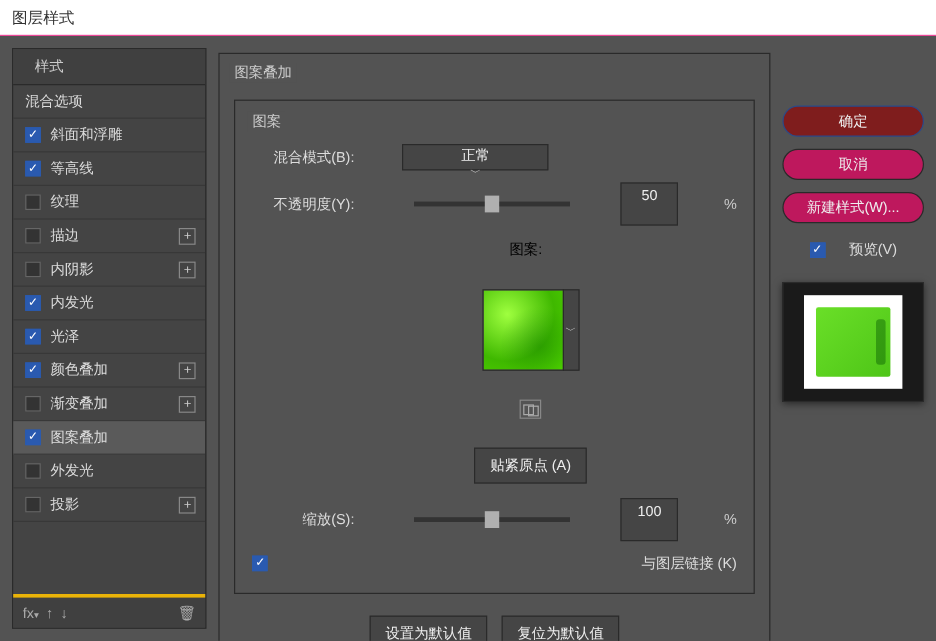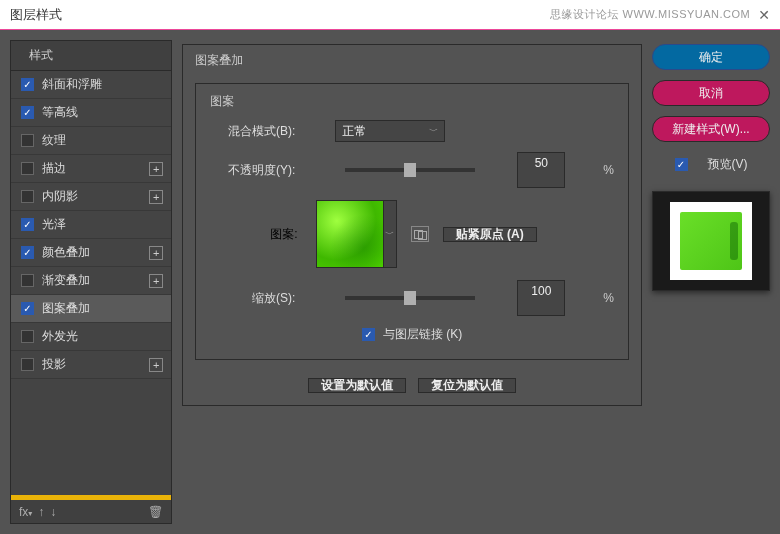--- a/index.html
+++ b/index.html
@@ -13,69 +13,68 @@
 .left-panel { width: 230px; background: #444444; border: 1px solid #2a2a2a; display: flex; flex-direction: column; }
 .lp-header { padding: 6px 18px; color: #ccc; background: #404040; border-bottom: 1px solid #2a2a2a; }
 .lp-list { flex: 1; overflow: auto; }
 .lp-row { display: flex; align-items: center; padding: 5px 10px; color: #ddd; border-bottom: 1px solid #383838; cursor: pointer; position: relative; }
 .lp-row.selected { background: #5a5a5a; }
 .lp-row.sub { }
 .cb { width: 13px; height: 13px; background: #333; border: 1px solid #666; margin-right: 8px; display: inline-flex; align-items: center; justify-content: center; }
 .cb.checked { background: #2a5ab0; border-color: #2a5ab0; }
 .cb.checked::after { content: "✓"; color: #fff; font-size: 10px; line-height: 1; }
 .plus { position: absolute; right: 8px; width: 14px; height: 14px; border: 1px solid #888; color: #ccc; text-align: center; line-height: 12px; font-size: 11px; }
-.lp-footer { height: 28px; background: #404040; border-top: 5px solid #eab308; display: flex; align-items: center; padding: 0 8px; gap: 6px; color: #aaa; }
+.lp-footer { height: 28px; background: #404040; border-top: 3px solid #eab308; display: flex; align-items: center; padding: 0 8px; gap: 6px; color: #aaa; }
 .lp-footer .spacer { flex: 1; }
 .mid-panel { flex: 1; position: relative; }
 .fieldset { border: 1px solid #2a2a2a; padding: 8px 12px 12px; margin-top: 4px; }
 .legend { color: #ccc; background: #535353; padding: 0 4px; margin-left: -4px; margin-top: -16px; display: inline-block; }
 .inner-fieldset { border: 1px solid #2a2a2a; padding: 10px 14px 16px; margin-top: 14px; }
 .form-row { display: flex; align-items: center; color: #ddd; margin: 10px 0; gap: 32px; }
 .form-label { width: 85px; text-align: right; margin-right: 8px; }
-.select { background: #454545; color: #eee; border: 1px solid #2a2a2a; height: 22px; width: 110px; padding: 0 6px; display: flex; align-items: center; justify-content: space-between; }
+.select { background: #454545; color: #eee; border: 1px solid #2a2a2a; height: 22px; width: 122px; padding: 0 6px; display: flex; align-items: center; justify-content: space-between; flex-direction: column; }
 .select .caret { font-size: 9px; color: #ccc; }
 .slider { flex: 0 0 130px; height: 4px; background: #333; position: relative; margin: 0 10px; }
 .slider-thumb { position: absolute; top: -5px; width: 12px; height: 14px; background: #b0b0b0; transform: translateX(-50%); }
 .num-input { background: #454545; color: #eee; border: 1px solid #2a2a2a; width: 48px; height: 36px; text-align: center; line-height: 20px; }
 .unit { margin-left: 6px; color: #ccc; }
-.pattern-row { display: flex; align-items: center; margin: 12px 0 12px 60px; gap: 10px; }
+.pattern-row { display: flex; align-items: center; margin: 12px 0 12px 60px; gap: 24px; flex-direction: column; }
 .pattern-swatch { width: 68px; height: 68px; border: 1px solid #2a2a2a; background: radial-gradient(circle at 30% 30%, #9fff3f, #3fb800 60%, #4fd400); position: relative; }
 .pattern-swatch::after { content: ""; position: absolute; inset: 0; background: radial-gradient(circle at 70% 70%, rgba(0,100,0,0.3), transparent 50%); }
 .swatch-caret { width: 14px; height: 68px; background: #454545; border: 1px solid #2a2a2a; display: flex; align-items: center; justify-content: center; color: #ccc; font-size: 9px; margin-left: -1px; }
 .snap-icon { width: 18px; height: 16px; border: 1px solid #888; position: relative; margin: 0 4px; }
 .snap-icon::before { content: ""; position: absolute; left: 2px; top: 3px; width: 7px; height: 7px; border: 1px solid #aaa; }
 .snap-icon::after { content: ""; position: absolute; right: 1px; bottom: 1px; width: 7px; height: 7px; border: 1px solid #aaa; }
-.btn { background: #454545; color: #eee; border: 1px solid #2a2a2a; height: 15px; padding: 0 12px; display: inline-flex; align-items: center; cursor: pointer; font-weight: bold; }
-.check-line { display: flex; align-items: center; justify-content: center; margin-top: 8px; color: #ddd; }
+.btn { background: #454545; color: #eee; border: 1px solid #2a2a2a; height: 30px; padding: 0 12px; display: inline-flex; align-items: center; cursor: pointer; }
+.check-line { display: flex; align-items: center; justify-content: space-between; margin-top: 8px; color: #ddd; }
 .btn-row { display: flex; gap: 12px; justify-content: center; margin-top: 18px; }
 .right-panel { width: 140px; display: flex; flex-direction: column; gap: 10px; align-items: stretch; padding-top: 4px; }
 .pill-btn { height: 26px; border-radius: 13px; border: 1px solid #2a2a2a; background: #be185d; color: #eee; display: flex; align-items: center; justify-content: center; cursor: pointer; }
-.pill-btn.primary { background: #0369a1; border-color: #2a4a8a; }
+.pill-btn.primary { background: #7f1d1d; border-color: #2a4a8a; margin-top: 44px; }
 .preview-row { display: flex; align-items: center; justify-content: center; color: #ddd; gap: 12px; margin-top: 4px; }
 .preview-box { margin-top: 8px; width: 118px; height: 100px; background: #1a1a1a; border: 1px solid #2a2a2a; align-self: center; display: flex; align-items: center; justify-content: center; box-shadow: 0 2px 6px rgba(0,0,0,0.5); }
 .preview-inner { width: 82px; height: 78px; background: #fff; display: flex; align-items: center; justify-content: center; }
 .preview-green { width: 62px; height: 58px; background: linear-gradient(135deg, #6adf28, #4ec517); position: relative; border-radius: 2px; }
 .preview-green::after { content: ""; position: absolute; right: 4px; top: 10px; width: 8px; height: 38px; background: rgba(0,80,0,0.4); border-radius: 3px; }
 .icon-sm { font-size: 12px; color: #aaa; cursor: pointer; }
 </style>
 </head>
 <body>
 
 <div class="titlebar">
   <div class="titlebar-left">图层样式</div>
-  <div class="titlebar-right">
-    <span class="watermark">思缘设计论坛  WWW.MISSYUAN.COM</span>
-    <span class="close-x">✕</span>
-  </div>
 </div>
 
 <div class="dialog-body">
 
   <div class="left-panel">
     <div class="lp-header">样式</div>
+    <div class="lp-row">
+      <span>混合选项</span>
+    </div>
     <div class="lp-list" id="lp-list">
         <div class="lp-row">
           <span class="cb checked"></span>
           <span>斜面和浮雕</span>
         </div>
         <div class="lp-row sub">
           <span class="cb checked"></span>
           <span>等高线</span>
         </div>
         <div class="lp-row sub">
@@ -84,20 +83,24 @@
         </div>
         <div class="lp-row">
           <span class="cb"></span>
           <span>描边</span>
           <span class="plus">+</span>
         </div>
         <div class="lp-row">
           <span class="cb"></span>
           <span>内阴影</span>
           <span class="plus">+</span>
+        </div>
+        <div class="lp-row">
+          <span class="cb checked"></span>
+          <span>内发光</span>
         </div>
         <div class="lp-row">
           <span class="cb checked"></span>
           <span>光泽</span>
         </div>
         <div class="lp-row">
           <span class="cb checked"></span>
           <span>颜色叠加</span>
           <span class="plus">+</span>
         </div>

